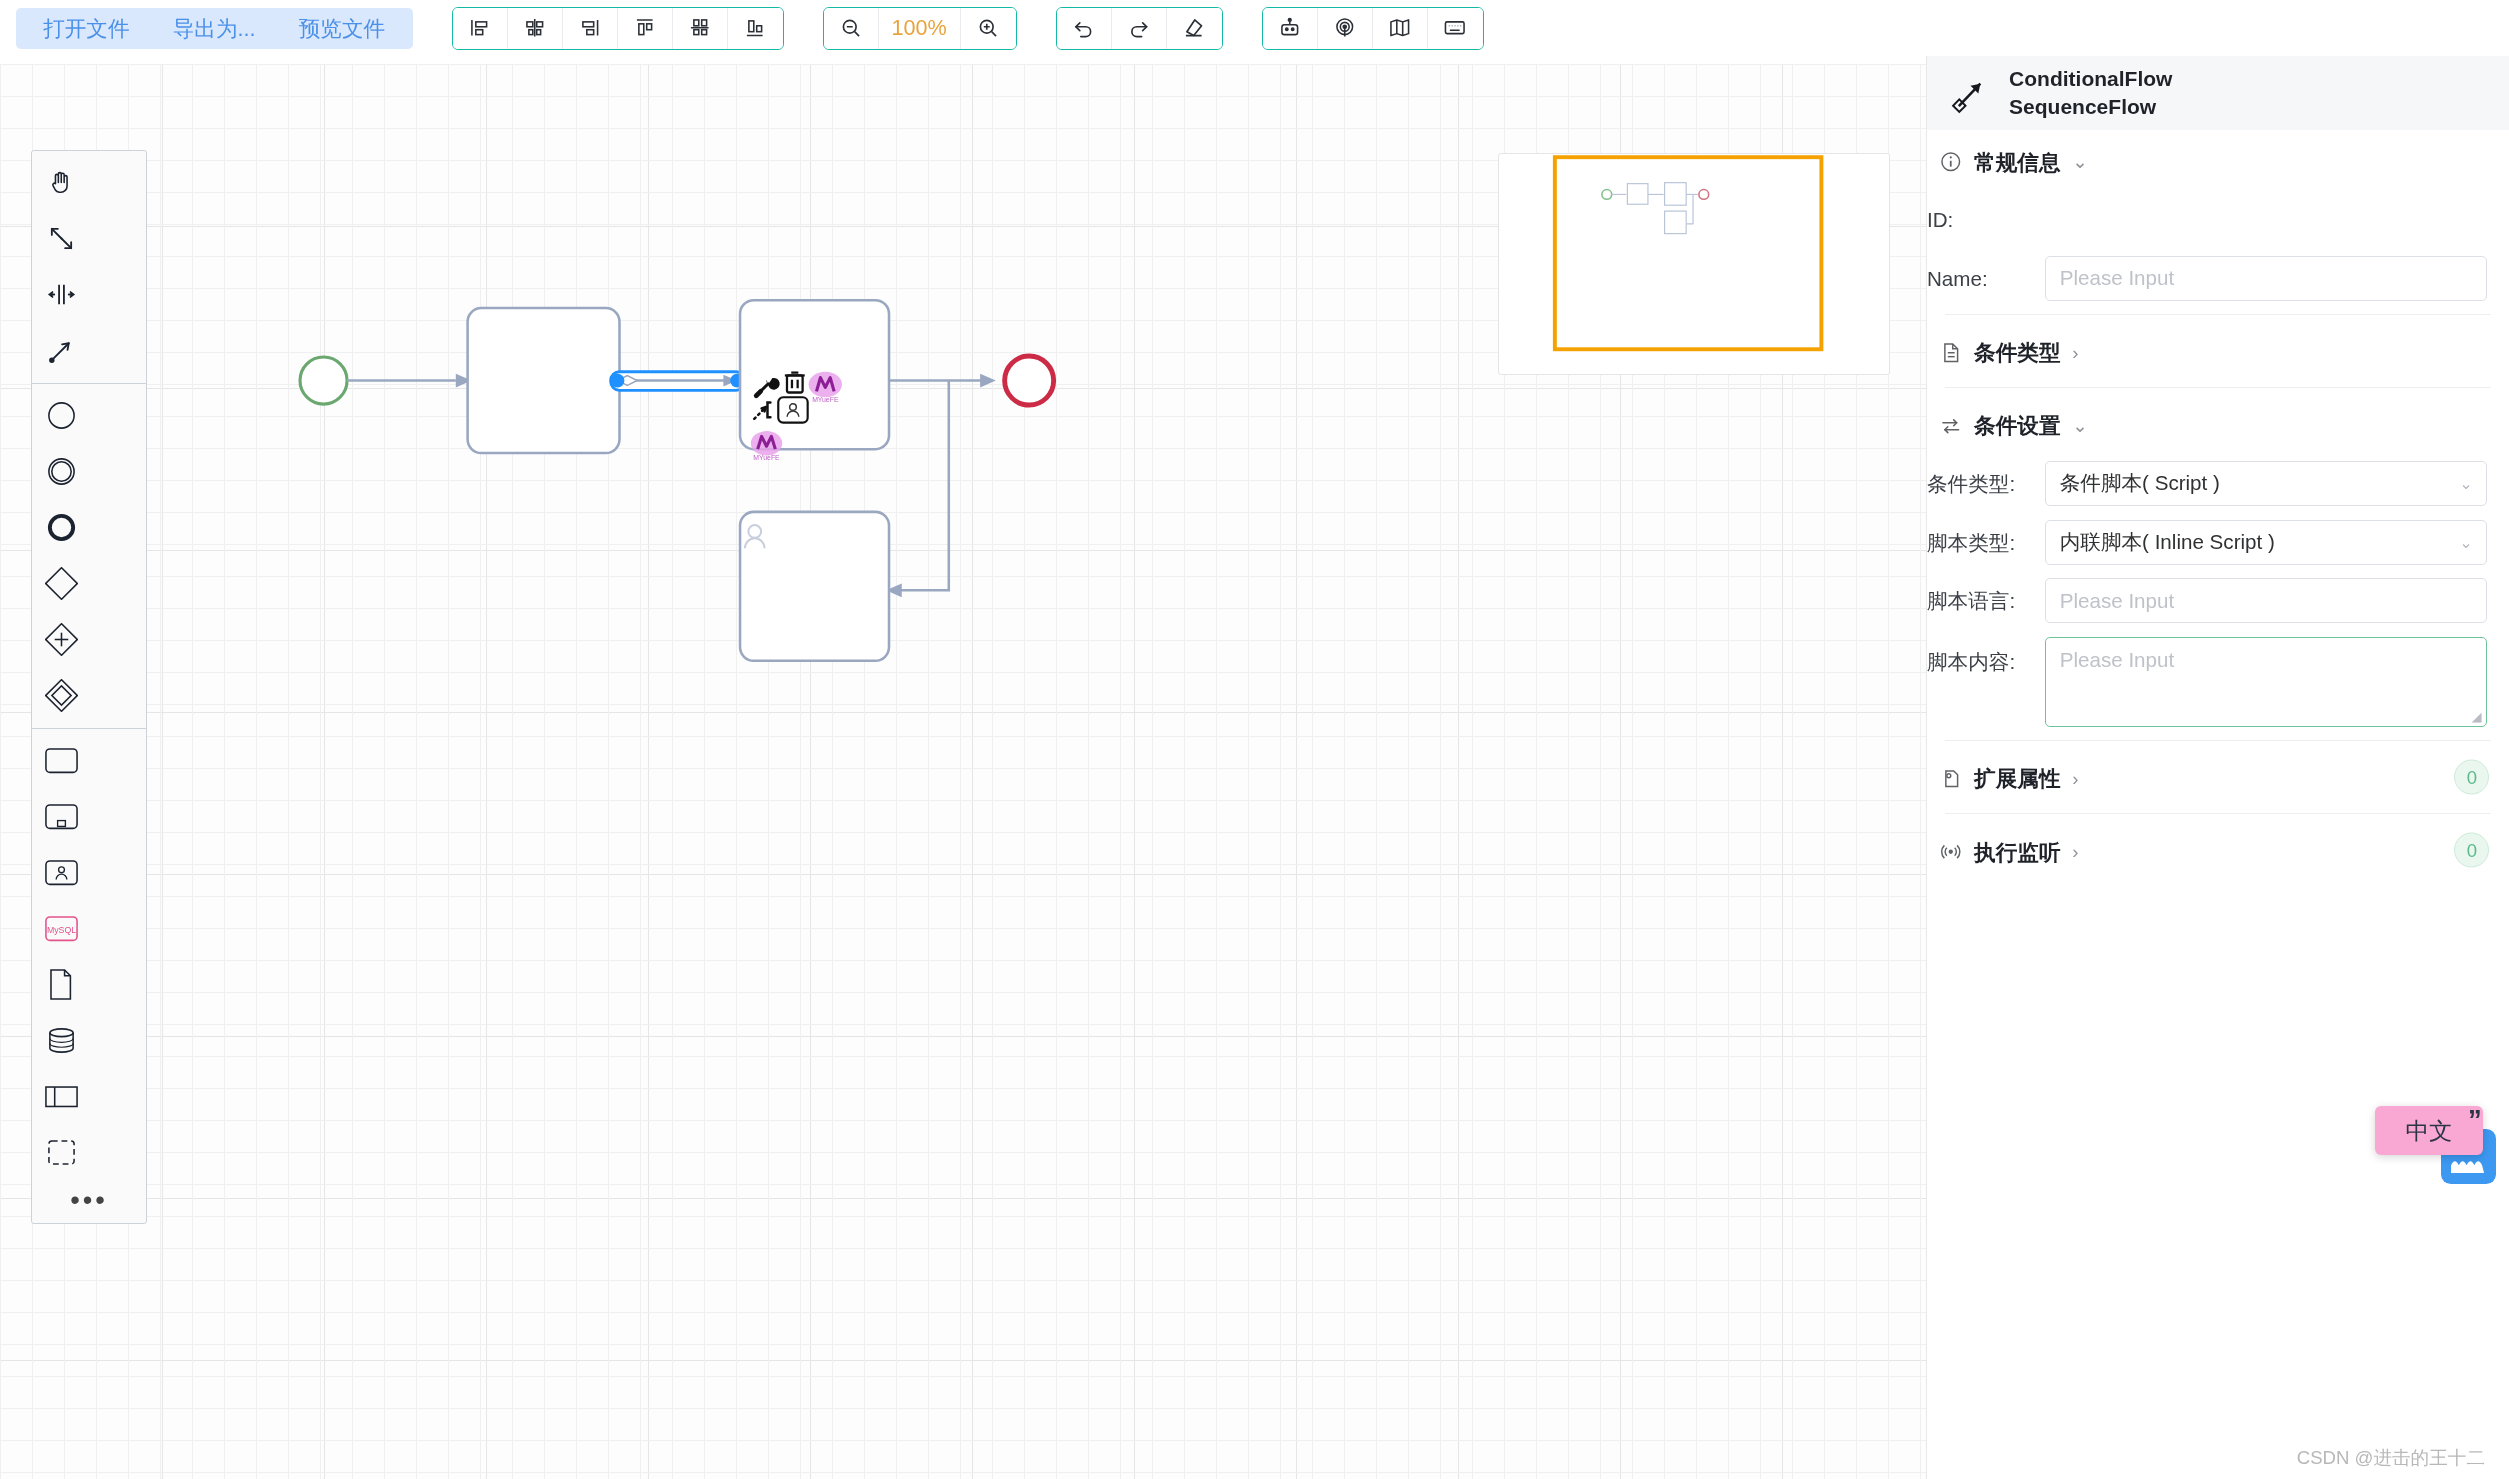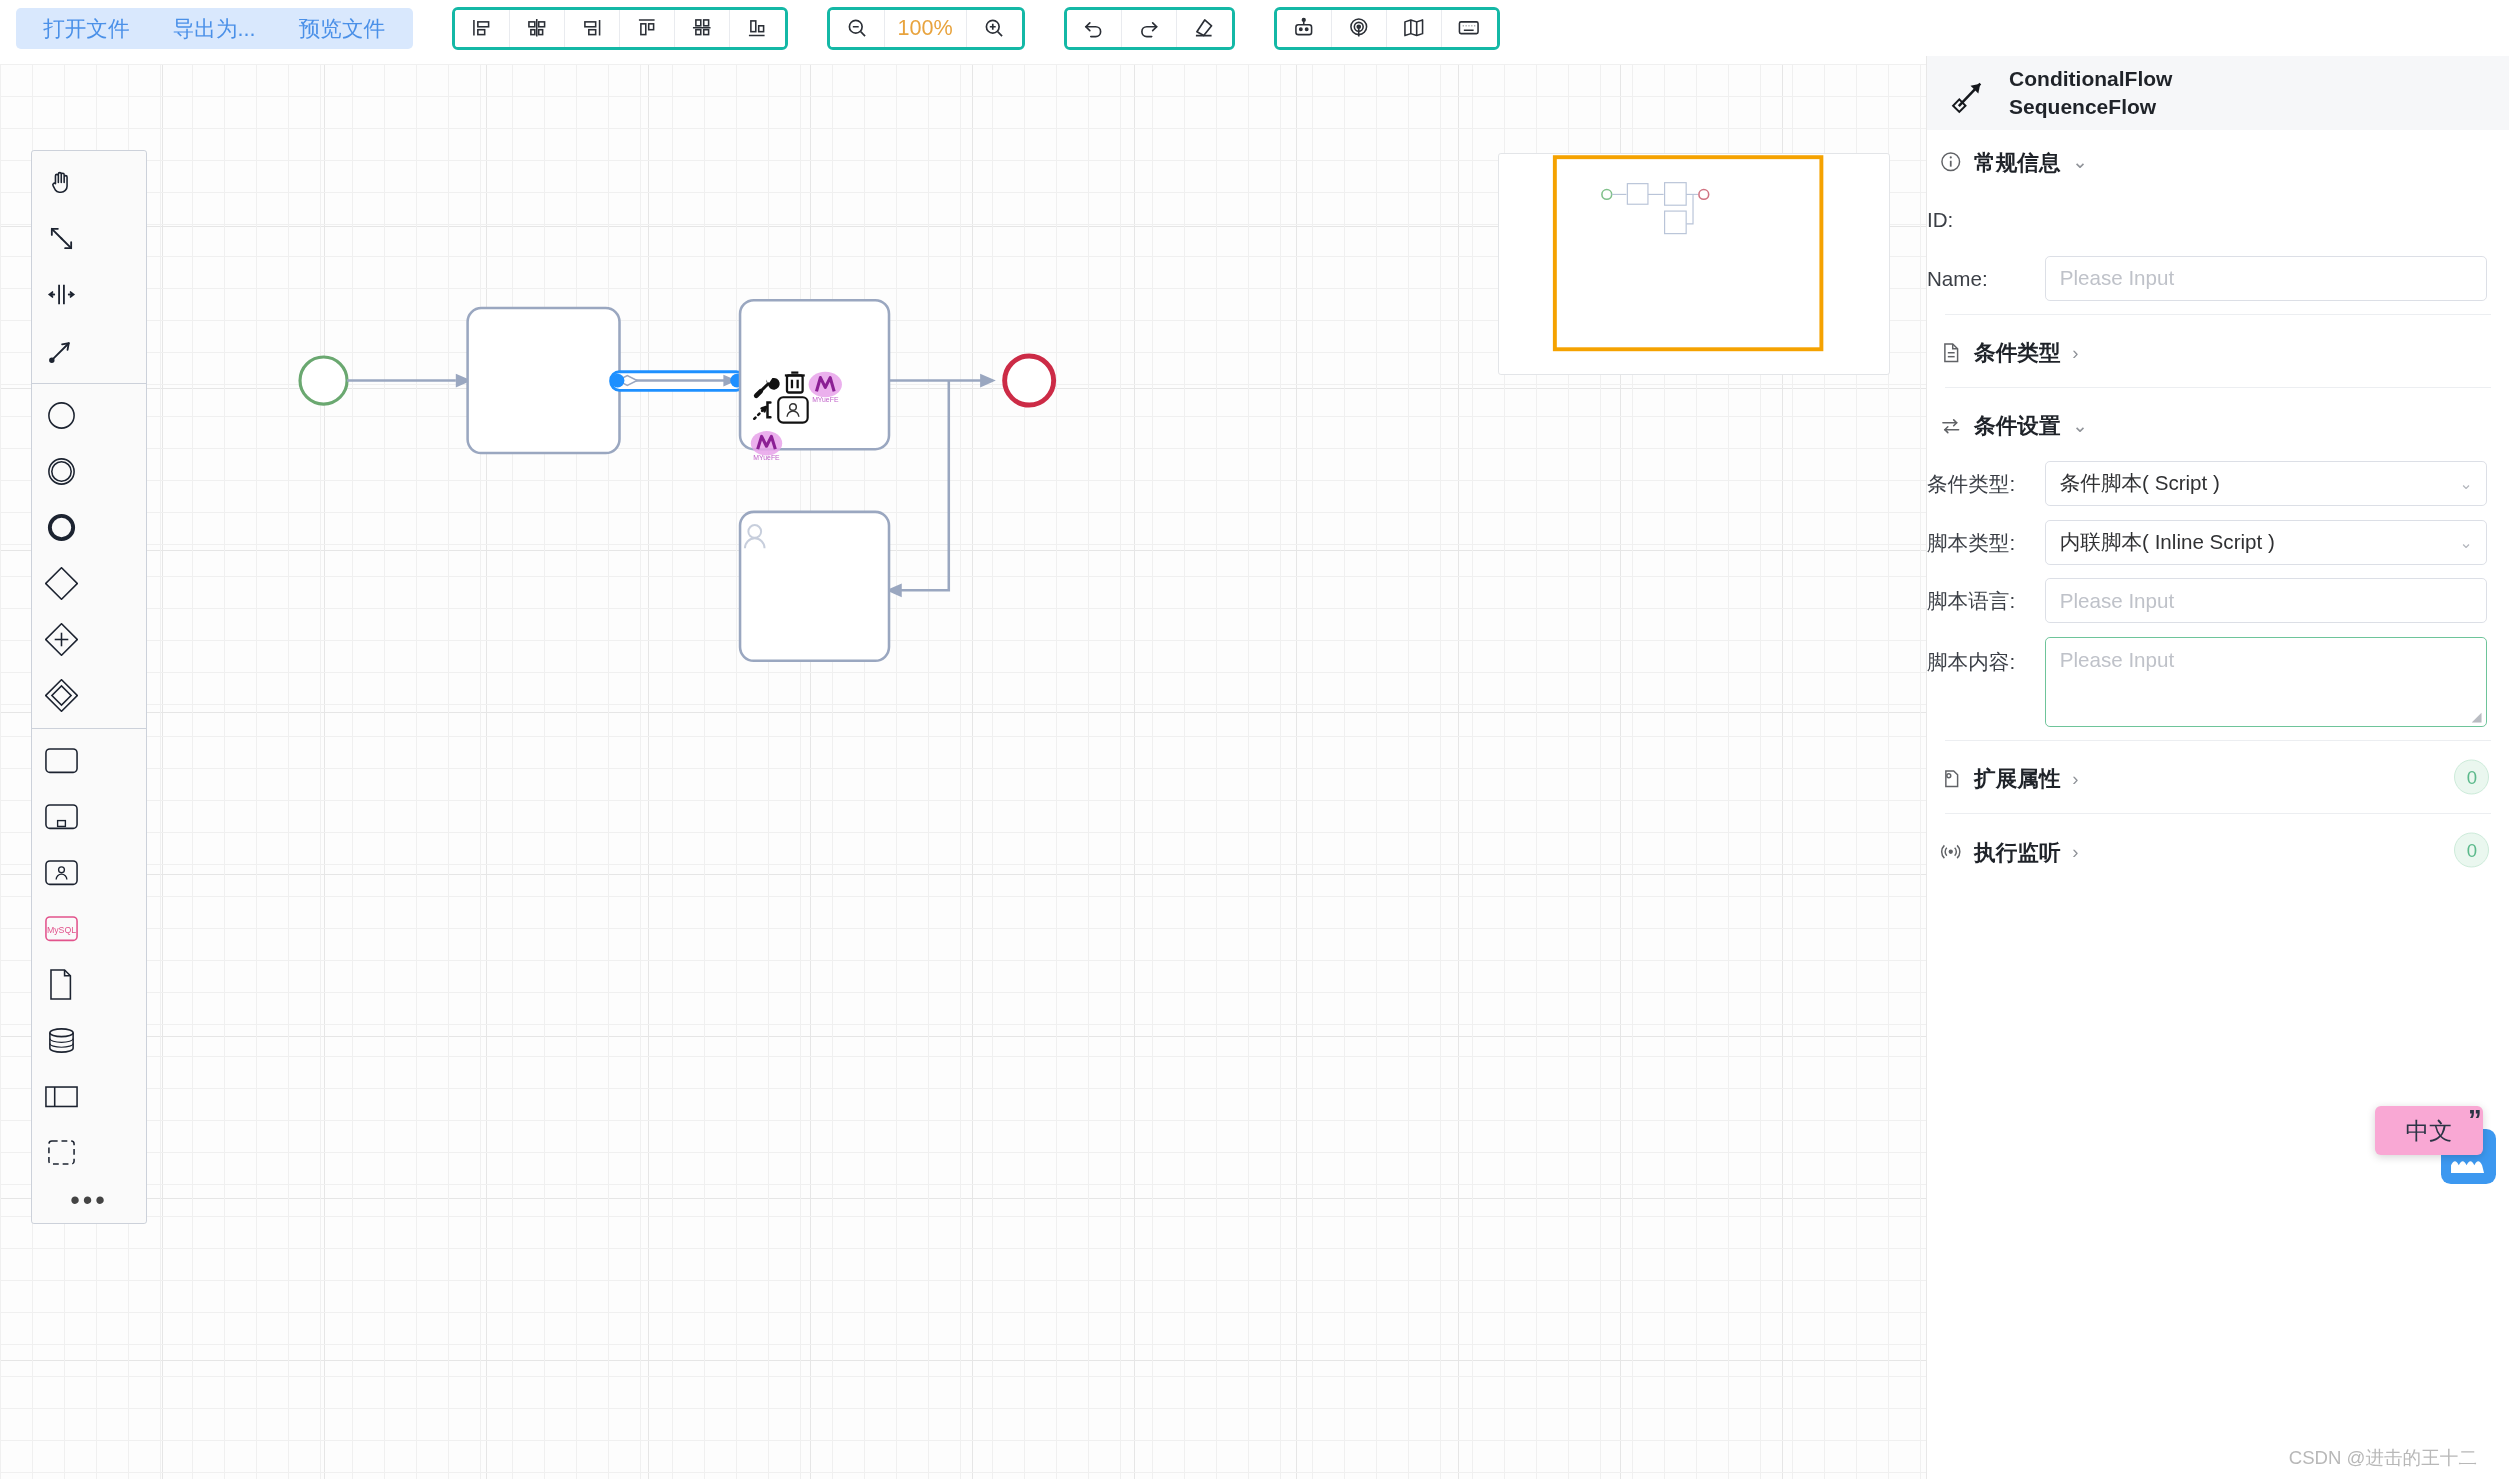--- a/index.html
+++ b/index.html
@@ -19,21 +19,21 @@
   .file-group {
     display: flex; align-items: center; background: #d9e8fd;
     border-radius: 4.9px; height: 41px; padding: 0 5.9px;
   }
   .file-btn {
     color: #4a90e8; font-size: 21.6px; padding: 0 21.6px;
     line-height: 41px; cursor: pointer; white-space: nowrap;
   }
   .icon-group {
     display: flex; align-items: center; margin-left: 39px;
-    border: 3px solid #14b8a6; border-radius: 5.9px; overflow: hidden;
+    border: 1px solid #14b8a6; border-radius: 5.9px; overflow: hidden;
     height: 43px; background: #fff;
   }
   .icon-btn {
     width: 55px; height: 43px; display: flex; align-items: center;
     justify-content: center; border-right: 1px solid #e9ebef;
     cursor: pointer; background: #fff;
   }
   .icon-btn:last-child { border-right: none; }
   .icon-btn svg { display: block; }
   .zoom-label {
@@ -152,21 +152,21 @@
     position: absolute; left: 2375px; top: 1106px; width: 108px; height: 49px;
     background: #f9a8d4; border-radius: 5.9px; box-shadow: 0 2px 8.8px rgba(0,0,0,.17);
     display: flex; align-items: center; justify-content: center;
     font-size: 23.5px; color: #2b3445;
   }
   .float-quote {
     position: absolute; left: 2468px; top: 1104px;
     font-size: 27.4px; color: #2b3445; font-weight: bold;
   }
   .watermark {
-    position: absolute; right: 32px; bottom: 7.8px;
+    position: absolute; right: 24px; bottom: 7.8px;
     font-size: 18.6px; color: #b8b8b8;
   }
 </style>
 </head>
 <body>
 
 <div class="app">
 
   <div class="toolbar">
 

